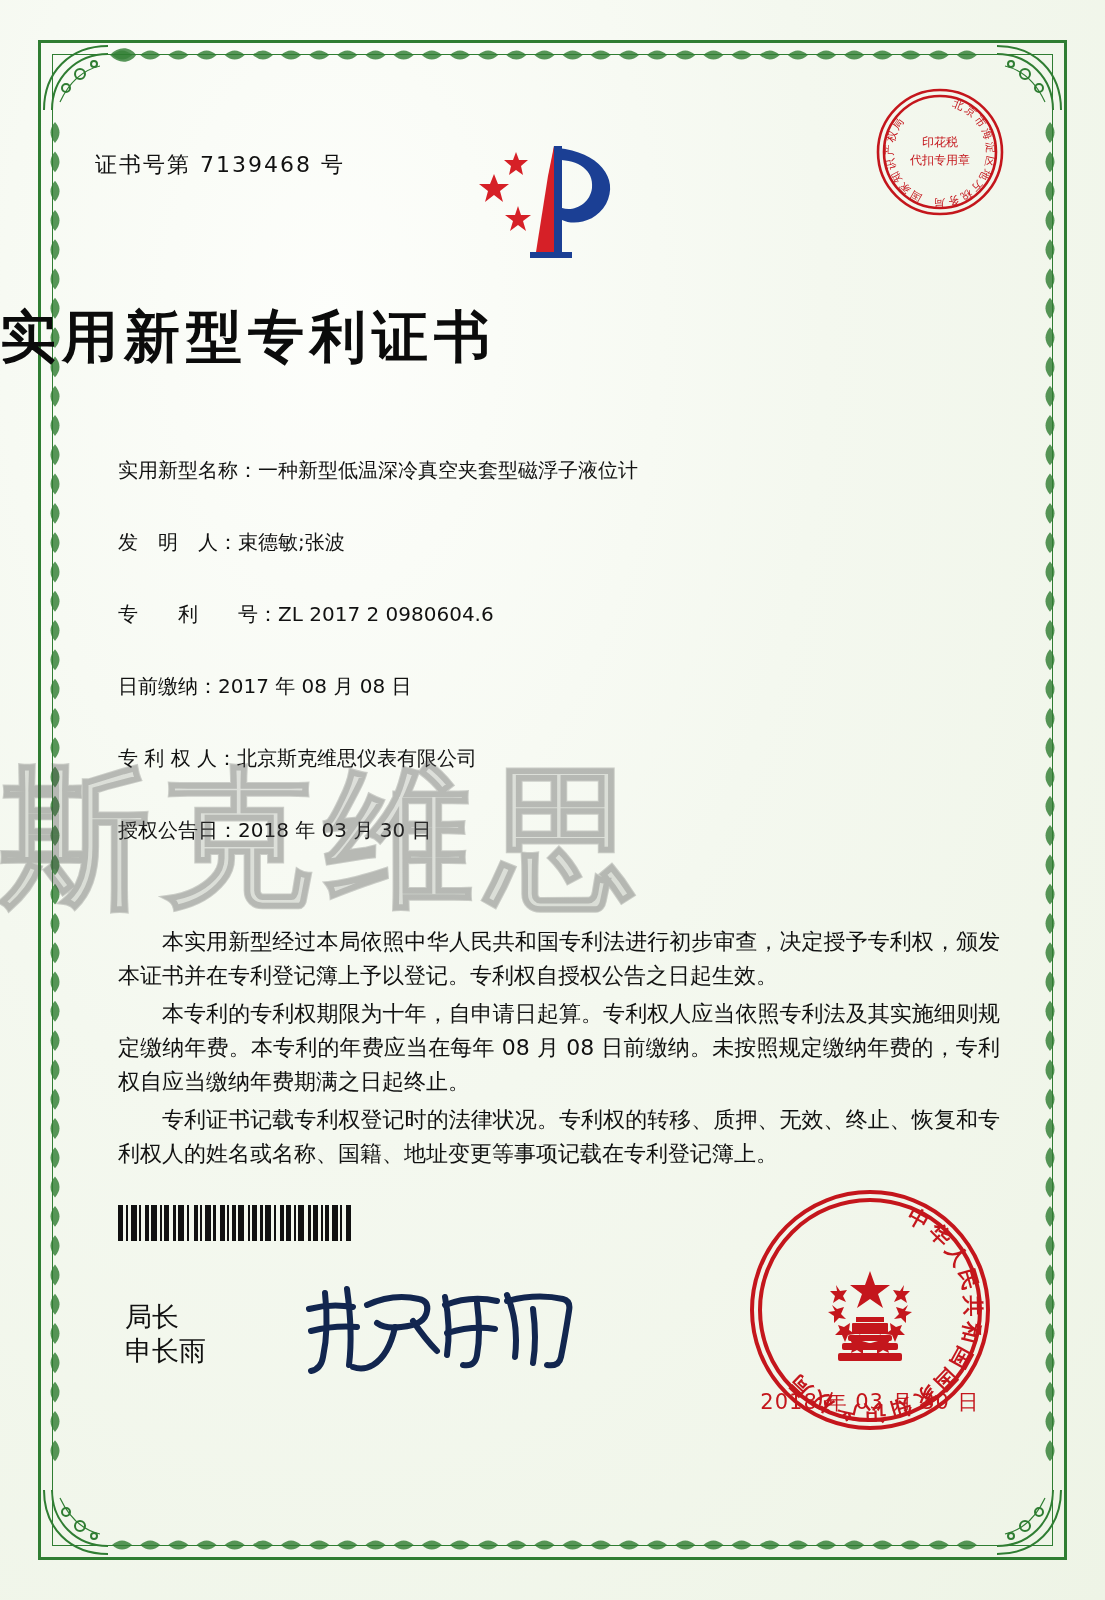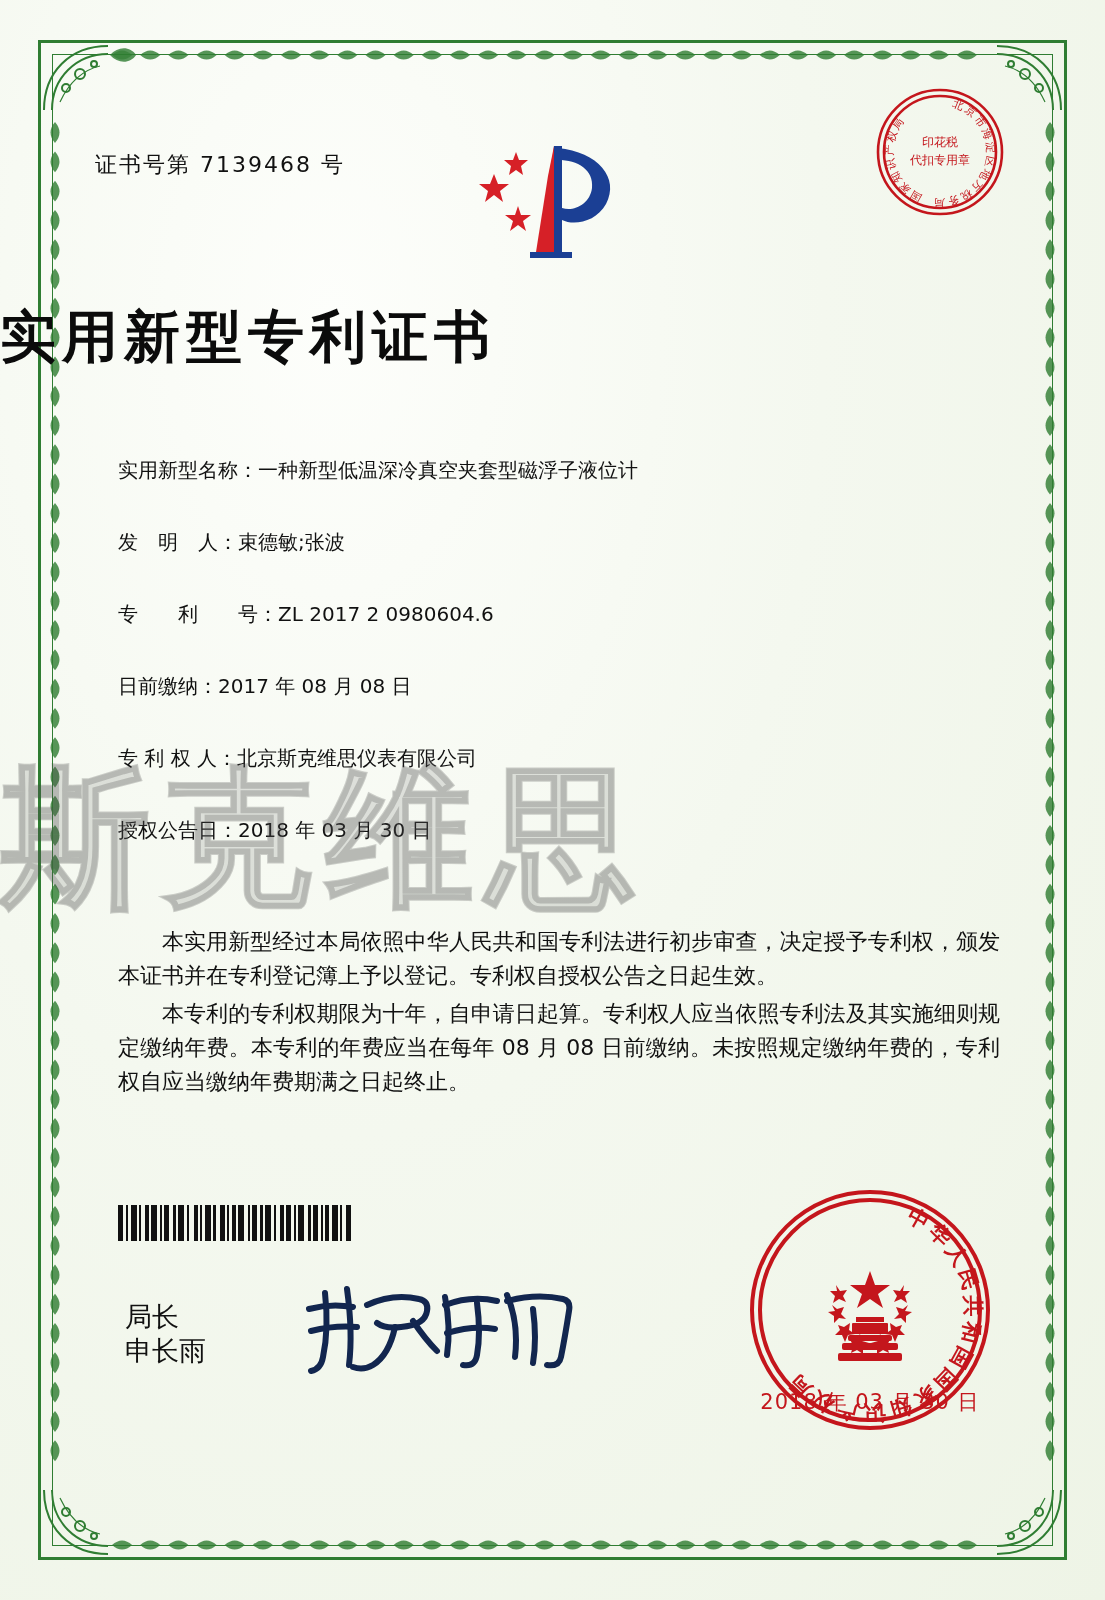--- a/index.html
+++ b/index.html
@@ -421,20 +421,21 @@
     <div class="field">
       <span class="lbl">授权公告日：</span><span class="val">2018 年 03 月 30 日</span>
     </div>
   </div>
 
   <div class="watermark">斯克维思</div>
 
   <div class="paras">
     <p>本实用新型经过本局依照中华人民共和国专利法进行初步审查，决定授予专利权，颁发本证书并在专利登记簿上予以登记。专利权自授权公告之日起生效。</p>
     <p>本专利的专利权期限为十年，自申请日起算。专利权人应当依照专利法及其实施细则规定缴纳年费。本专利的年费应当在每年 08 月 08 日前缴纳。未按照规定缴纳年费的，专利权自应当缴纳年费期满之日起终止。</p>
+    <p>专利证书记载专利权登记时的法律状况。专利权的转移、质押、无效、终止、恢复和专利权人的姓名或名称、国籍、地址变更等事项记载在专利登记簿上。</p>
   </div>
 
   <div class="barcode">
     <i style="width:5px"></i>
       <i style="width:3px;background:transparent"></i>
     <i style="width:2px"></i>
       <i style="width:3px;background:transparent"></i>
     <i style="width:6px"></i>
       <i style="width:2px;background:transparent"></i>
     <i style="width:2px"></i>

